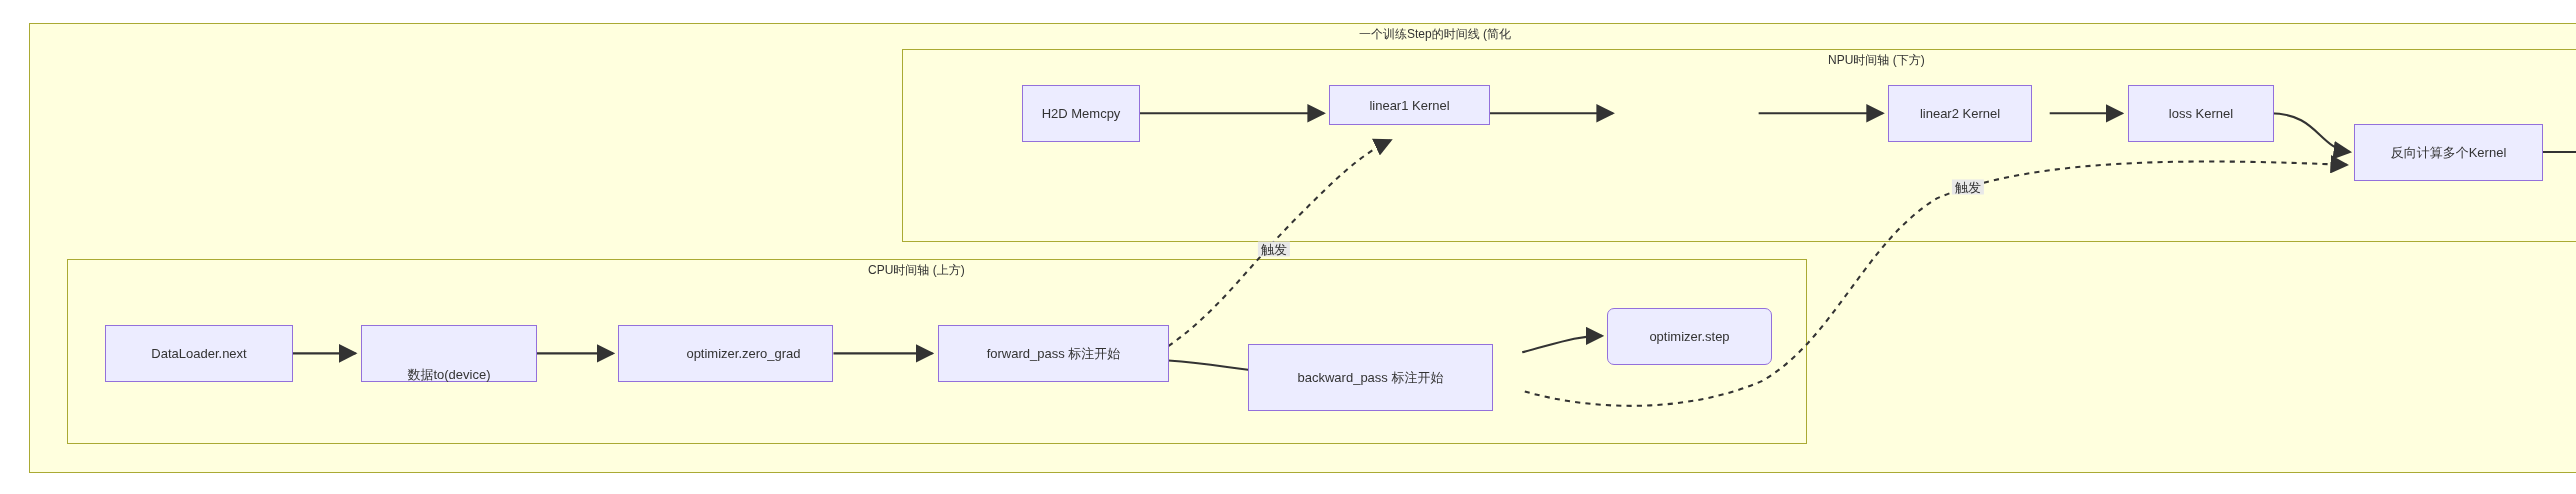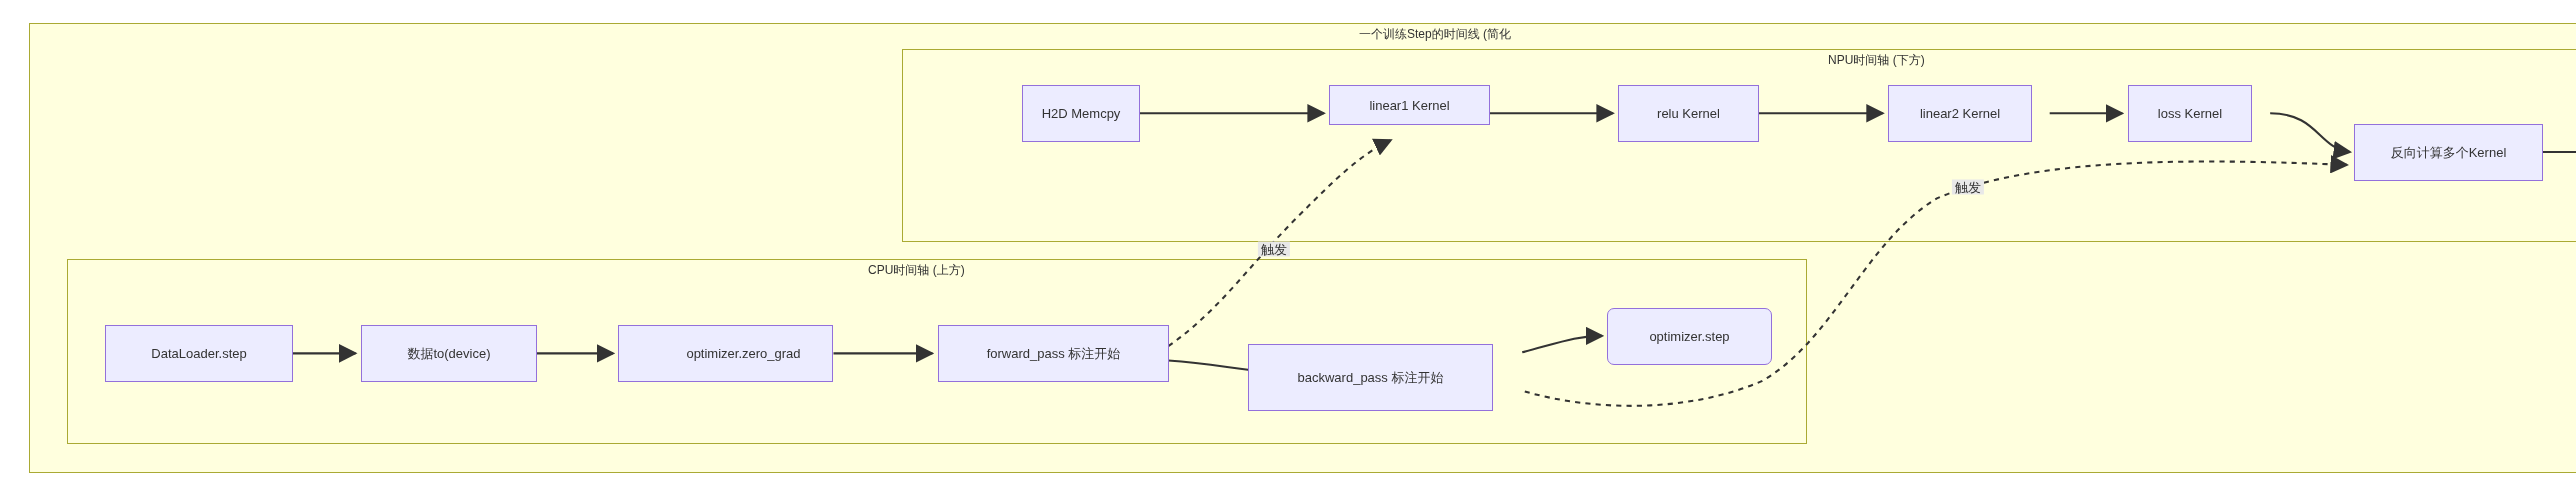--- a/index.html
+++ b/index.html
@@ -120,41 +120,38 @@
   </svg>
 
   <div class="node" style="left:974px; top:85px; width:118px; height:57px;margin-left:48px;">
     <span>H2D Memcpy</span>
   </div>
 
   <div class="node" style="left:1329px; top:85px; width:161px; height:40px;">
     <span>linear1 Kernel</span>
   </div>
 
-  <div class="node" style="left:1618px; top:85px; width:141px; height:57px;">
-    <span>relu Kernel</span>
-  </div>
 
   <div class="node" style="left:1888px; top:85px; width:144px; height:57px;">
     <span>linear2 Kernel</span>
   </div>
 
-  <div class="node" style="left:2128px; top:85px; width:124px; height:57px;">
+  <div class="node" style="left:2128px; top:85px; width:146px; height:57px;">
     <span>loss Kernel</span>
   </div>
 
   <div class="node" style="left:2354px; top:124px; width:189px; height:57px;">
     <span>反向计算多个Kernel</span>
   </div>
 
   <div class="node" style="left:105px; top:325px; width:188px; height:57px;">
-    <span>DataLoader.step</span>
+    <span>DataLoader.next</span>
   </div>
 
-  <div class="node" style="left:361px; top:325px; width:176px; height:57px;">
+  <div class="node" style="left:361px; top:325px; width:176px; height:57px;align-items:flex-end;">
     <span>数据to(device)</span>
   </div>
 
   <div class="node" style="left:618px; top:325px; width:215px; height:57px;padding-left:36px;">
     <span>optimizer.zero_grad</span>
   </div>
 
   <div class="node" style="left:938px; top:325px; width:231px; height:57px;">
     <span>forward_pass 标注开始</span>
   </div>

